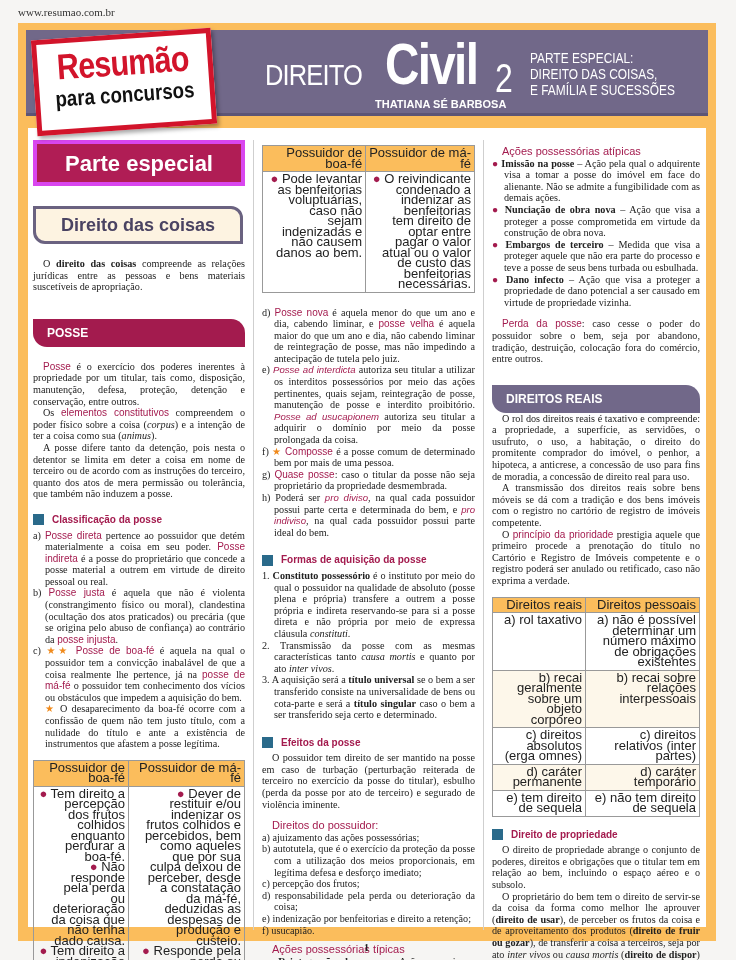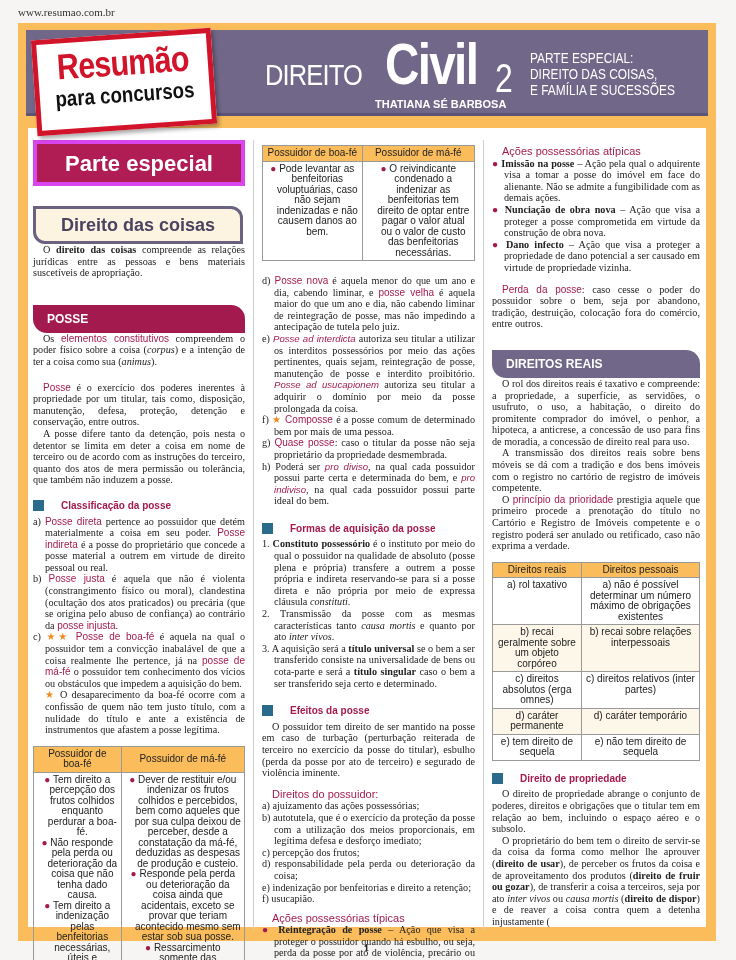--- a/index.html
+++ b/index.html
@@ -49,31 +49,31 @@
                  border-radius: 0 14px 0 14px; }
   .bar-posse { background: #a31b4e; margin-top: 26px; }
   .bar-reais { background: #716889; margin-top: 20px; }
 
   p { text-indent: 10px; }
   .red { color: #a31b4e; font-family: "Liberation Sans", sans-serif; font-size: 10px; }
   .redi { color: #a31b4e; font-family: "Liberation Sans", sans-serif; font-size: 9.6px; font-style: italic; }
   b { font-weight: bold; }
   i { font-style: italic; }
 
-  .sub-h { display: flex; align-items: center; margin-top: 14px; margin-bottom: 4px; gap: 9px; }
+  .sub-h { display: flex; align-items: center; margin-top: 14px; margin-bottom: 4px; }
   .sub-h .sq { width: 11px; height: 11px; background: #2a6a8a; margin-right: 8px; }
   .sub-h span.t { color: #a31b4e; font-family: "Liberation Sans", sans-serif; font-weight: bold; font-size: 10px; }
   .mini-h { color: #a31b4e; font-family: "Liberation Sans", sans-serif; font-size: 11px; margin-top: 8px; margin-left: 10px; }
 
   .list-item { padding-left: 12px; text-indent: -12px; }
   .star { color: #f08a1c; font-size: 10px; }
   .bullet { color: #a31b4e; }
 
   table.cmp { width: 100%; border-collapse: collapse; font-family: "Liberation Sans", sans-serif;
-              font-size: 10px; line-height: 10.5px; text-align: center; margin-top: 4px; }
+              font-size: 13px; line-height: 10.5px; text-align: right; margin-top: 4px; }
   table.cmp th { background: #fbbd5c; font-weight: normal; padding: 2px 3px; border: 1px solid #999; }
   table.cmp td { vertical-align: top; padding: 2px 3px; border: 1px solid #999; }
   table.cmp td div { padding-left: 10px; text-indent: -10px; }
   table.cmp tr.alt td { background: #fdf7ea; }
 
   .page-num { position: absolute; left: 364px; top: 942px; font-size: 10px; font-weight: bold; }
 </style>
 </head>
 <body>
 
@@ -100,26 +100,26 @@
     <div>E FAMÍLIA E SUCESSÕES</div>
   </div>
 </div>
 
 <div class="vline" style="left:253px"></div>
 <div class="vline" style="left:483px"></div>
 
 <div class="col col1">
   <div class="parte-box">Parte especial</div>
   <div class="coisas-box">Direito das coisas</div>
-  <p style=""><span>O </span><b>direito das coisas</b><span> compreende as relações jurídicas entre as pessoas e bens materiais suscetíveis de apropriação.</span></p>
+  <p style="margin-top:14px"><span>O </span><b>direito das coisas</b><span> compreende as relações jurídicas entre as pessoas e bens materiais suscetíveis de apropriação.</span></p>
 
   <div class="section-bar bar-posse">POSSE</div>
 
+  <p style="margin-top:14px"><span class="red">Posse</span><span> é o exercício dos poderes inerentes à propriedade por um titular, tais como, disposição, manutenção, defesa, proteção, detenção e conservação, entre outros.</span></p>
   <p><span>Os </span><span class="red">elementos constitutivos</span><span> compreendem o poder físico sobre a coisa (</span><i>corpus</i><span>) e a intenção de ter a coisa como sua (</span><i>animus</i><span>).</span></p>
-  <p style="margin-top:14px"><span class="red">Posse</span><span> é o exercício dos poderes inerentes à propriedade por um titular, tais como, disposição, manutenção, defesa, proteção, detenção e conservação, entre outros.</span></p>
   <p>A posse difere tanto da detenção, pois nesta o detentor se limita em deter a coisa em nome de terceiro ou de acordo com as instruções do terceiro, quanto dos atos de mera permissão ou tolerância, que também não induzem a posse.</p>
 
   <div class="sub-h">
       <span class="sq"></span>
       <span class="t">Classificação da posse</span>
     </div>
 
   <div class="list-item"><span>a) </span><span class="red">Posse direta</span><span> pertence ao possuidor que detém materialmente a coisa em seu poder. </span><span class="red">Posse indireta</span><span> é a posse do proprietário que concede a posse material a outrem em virtude de direito pessoal ou real.</span></div>
   <div class="list-item"><span>b) </span><span class="red">Posse justa</span><span> é aquela que não é violenta (constrangimento físico ou moral), clandestina (ocultação dos atos praticados) ou precária (que se origina pelo abuso de confiança) ao contrário da </span><span class="red">posse injusta</span><span>.</span></div>
   <div class="list-item"><span>c) </span><span class="star">★★</span><span class="red"> Posse de boa-fé</span><span> é aquela na qual o possuidor tem a convicção inabalável de que a coisa realmente lhe pertence, já na </span><span class="red">posse de má-fé</span><span> o possuidor tem conhecimento dos vícios ou obstáculos que impedem a aquisição do bem.</span></div>
@@ -196,20 +196,21 @@
 
   <div class="mini-h">Ações possessórias típicas</div>
   <div class="list-item"><span class="bullet">● </span><b>Reintegração de posse</b><span> – Ação que visa a proteger o possuidor quando há esbulho, ou seja, perda da posse por ato de violência, precário ou clandestino.</span></div>
 
 </div>
 
 <div class="col col3">
   <div class="mini-h" style="margin-top:6px">Ações possessórias atípicas</div>
   <div class="list-item"><span class="bullet">● </span><b>Imissão na posse</b><span> – Ação pela qual o adquirente visa a tomar a posse do imóvel em face do alienante. Não se admite a fungibilidade com as demais ações.</span></div>
   <div class="list-item"><span class="bullet">● </span><b>Nunciação de obra nova</b><span> – Ação que visa a proteger a posse comprometida em virtude da construção de obra nova.</span></div>
+  <div class="list-item"><span class="bullet">● </span><b>Embargos de terceiro</b><span> – Medida que visa a proteger aquele que não era parte do processo e teve a posse de seus bens turbada ou esbulhada.</span></div>
   <div class="list-item"><span class="bullet">● </span><b>Dano infecto</b><span> – Ação que visa a proteger a propriedade de dano potencial a ser causado em virtude de propriedade vizinha.</span></div>
 
   <p style="margin-top:10px"><span class="red">Perda da posse</span><span>: caso cesse o poder do possuidor sobre o bem, seja por abandono, tradição, destruição, colocação fora do comércio, entre outros.</span></p>
 
   <div class="section-bar bar-reais">DIREITOS REAIS</div>
 
   <p>O rol dos direitos reais é taxativo e compreende: a propriedade, a superfície, as servidões, o usufruto, o uso, a habitação, o direito do promitente comprador do imóvel, o penhor, a hipoteca, a anticrese, a concessão de uso para fins de moradia, a concessão de direito real para uso.</p>
   <p>A transmissão dos direitos reais sobre bens móveis se dá com a tradição e dos bens imóveis com o registro no cartório de registro de imóveis competente.</p>
   <p><span>O </span><span class="red">princípio da prioridade</span><span> prestigia aquele que primeiro procede a prenotação do título no Cartório e Registro de Imóveis competente e o registro poderá ser anulado ou retificado, caso não exprima a verdade.</span></p>
 

